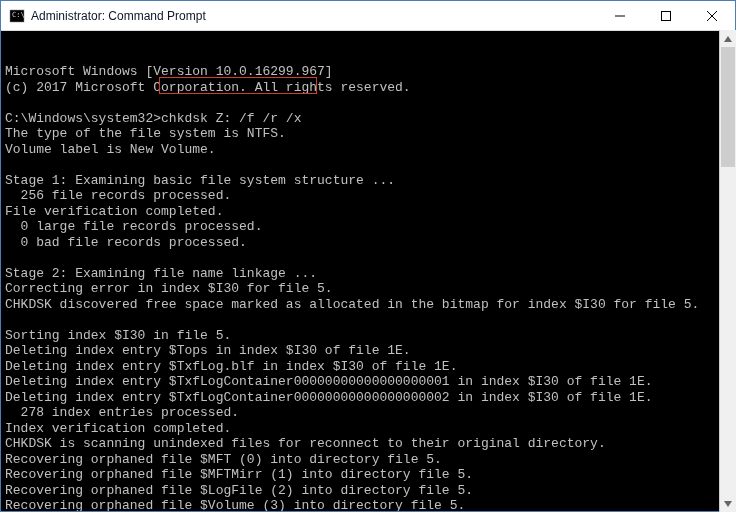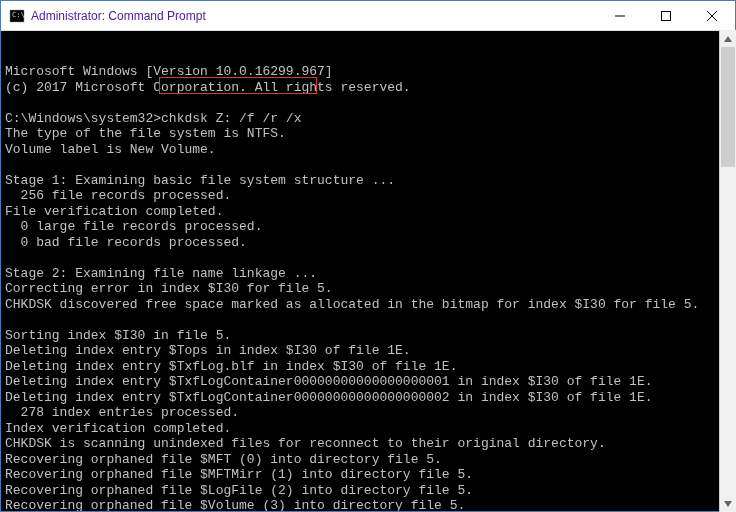--- a/index.html
+++ b/index.html
@@ -22,21 +22,21 @@
       width: 16px;
       height: 16px;
       margin-left: 8px;
       margin-right: 6px;
       display: inline-flex;
       align-items: center;
       justify-content: center;
     }
     .title-text {
       font-size: 12px;
-      color: #4c1d95;
+      color: #0f172a;
       flex: 1;
     }
     .win-controls {
       display: flex;
       height: 100%;
     }
     .win-btn {
       width: 46px;
       height: 100%;
       display: flex;

